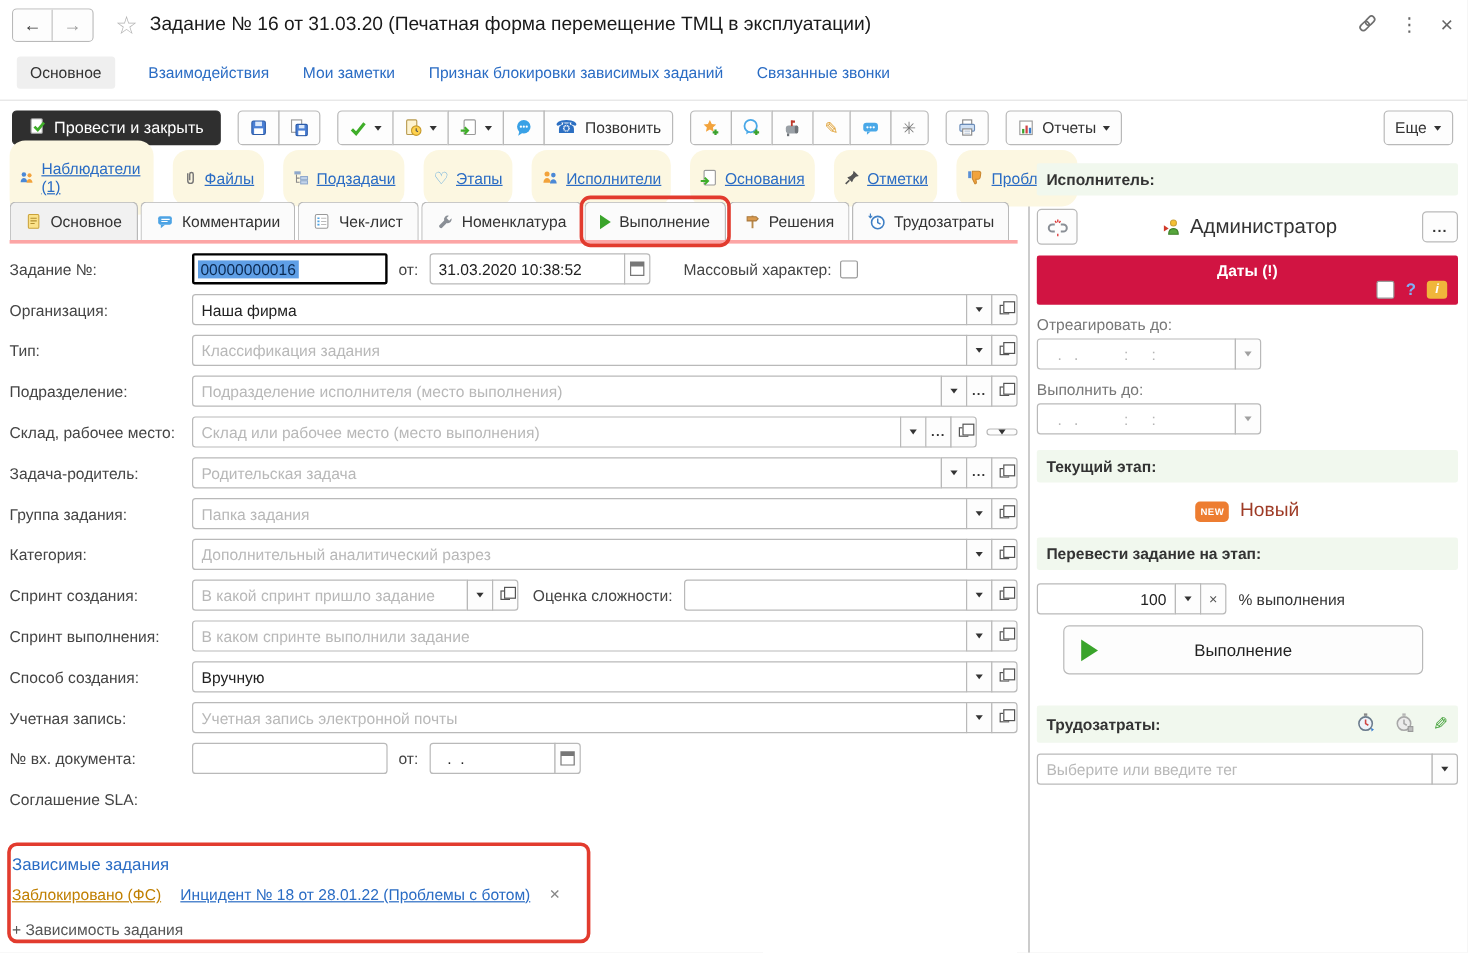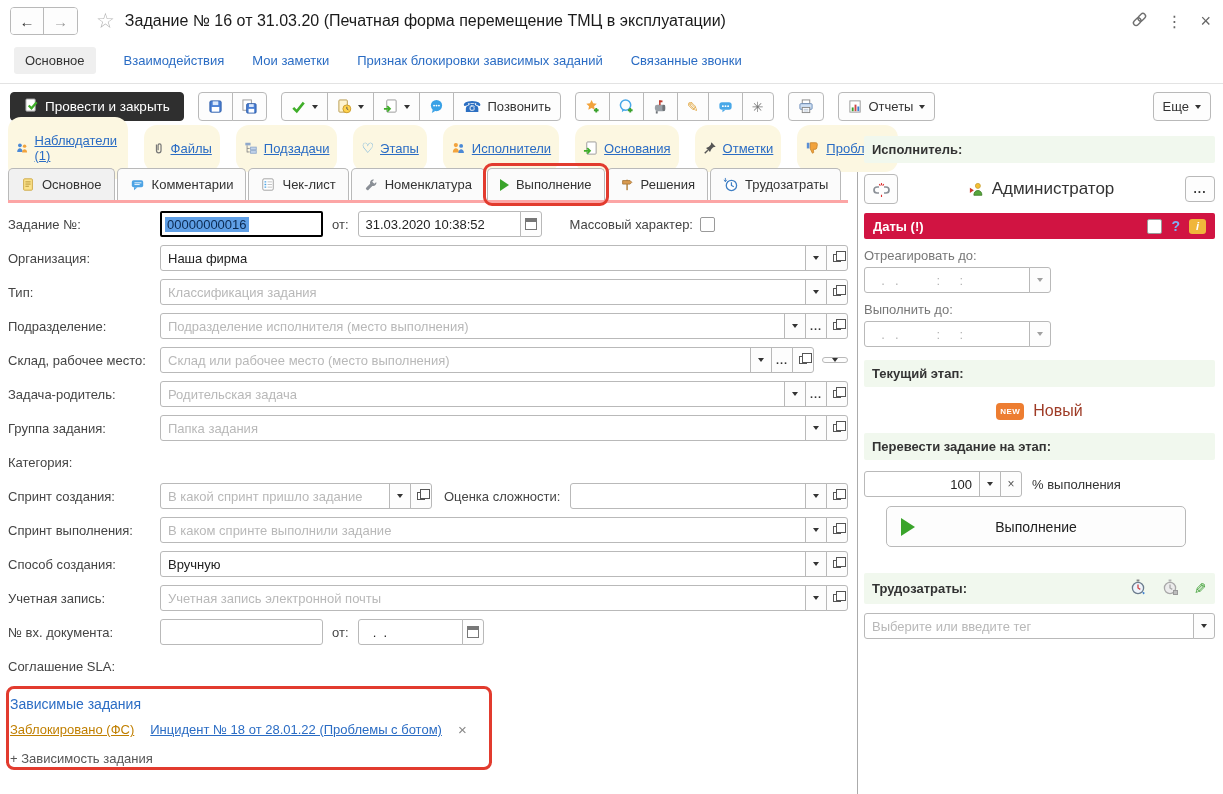--- a/index.html
+++ b/index.html
@@ -73,36 +73,36 @@
   .inlbl { margin:0 9px; color:#444; }
   .masslbl { margin-left:28px; margin-right:7px; }
   .cbx { width:15px; height:15px; border:1px solid #9a9a9a; background:#fff; display:inline-block; border-radius:2px; cursor:pointer; flex:none; }
   .w272 { width:272px; }
   .w163 { width:163px; }
   .datefld { width:184px; }
   .datefld2 { width:126px; }
   .flabel2 { margin-left:12px; width:126px; color:#444; }
 
   
-  .dep { margin-top:16px; margin-left:2px; position:relative; width:464px; }
+  .dep { margin-top:32px; margin-left:2px; position:relative; width:464px; }
   .dep::before { content:''; position:absolute; inset:-10px -18px -4px -4px; border:3px solid #e23b2e; border-radius:8px; pointer-events:none; }
   .dep-title { color:#2a6cc4; font-size:14px; margin-bottom:9px; }
   .dep-links { display:flex; align-items:center; gap:16px; margin-bottom:13px; }
   .dep-blocked { color:#c07f00; text-decoration:underline; cursor:pointer; }
   .dep-incident { color:#2a6cc4; text-decoration:underline; cursor:pointer; }
   .dep-x { color:#888; font-size:15px; cursor:pointer; }
   .dep-add { color:#555; }
 
   
   .rp-hdr { background:#f1f8ee; font-weight:bold; color:#333; padding:6px 8px; border-radius:2px; display:flex; align-items:center; }
   .exec-row { display:flex; align-items:center; margin:11px 0 9px; gap:8px; }
   .sqbtn { width:34px; height:30px; background:#fdfdfd; border:1px solid #b9b9b9; border-radius:4px; display:flex; align-items:center; justify-content:center; cursor:pointer; }
   .exec-name { flex:1; display:flex; align-items:center; justify-content:center; gap:7px; font-size:17px; color:#333; }
   .morebtn { width:30px; height:26px; justify-content:center; font-size:12px; font-weight:bold; letter-spacing:1px; }
-  .dates-banner { background:#d11442; color:#fff; font-weight:bold; display:flex; align-items:center; padding:5px 9px; border-radius:2px; }
+  .dates-banner { background:#d11442; color:#fff; font-weight:bold; display:flex; align-items:center; padding:5px 9px; border-radius:2px;flex-direction:column; }
   .banner-right { margin-left:auto; display:flex; align-items:center; gap:9px; }
   .help { color:#7fb0f5; font-weight:bold; font-size:14px; cursor:pointer; }
   .infob { width:17px; height:15px; background:#f0b63b; border-radius:3px; color:#fff; font-weight:bold; font-size:11px; font-style:italic; display:flex; align-items:center; justify-content:center; cursor:pointer; }
   .rp-label { color:#777; margin:9px 0 4px; }
   .datefld3 { width:187px; }
   .datefld3 input { color:#b5b5b5; letter-spacing:1px; }
   .stage-row { display:flex; align-items:center; justify-content:center; gap:9px; margin:15px 0 13px; }
   .newbadge { background:#ed7d31; color:#fff; font-size:8px; font-weight:bold; padding:4px 4px; border-radius:4px; letter-spacing:.4px; }
   .stage-name { font-size:16px; color:#9e3b26; }
   .pct-row { display:flex; align-items:center; margin:11px 0 9px; gap:10px; }
@@ -498,20 +498,29 @@
                 <span class="tri"></span>
               </button>
             <button class="fbtn">
                 <span class="opn"></span>
               </button>
           </div>
         </div>
 
         <div class="frow">
           <span class="flabel">Категория:</span>
+          <div class="fld flex1">
+            <input placeholder="Дополнительный аналитический разрез" style="">
+            <button class="fbtn">
+                <span class="tri"></span>
+              </button>
+            <button class="fbtn">
+                <span class="opn"></span>
+              </button>
+          </div>
         </div>
 
         <div class="frow">
           <span class="flabel">Спринт создания:</span>
           <div class="fld w272">
             <input placeholder="В какой спринт пришло задание" style="">
             <button class="fbtn">
                 <span class="tri"></span>
               </button>
             <button class="fbtn">

